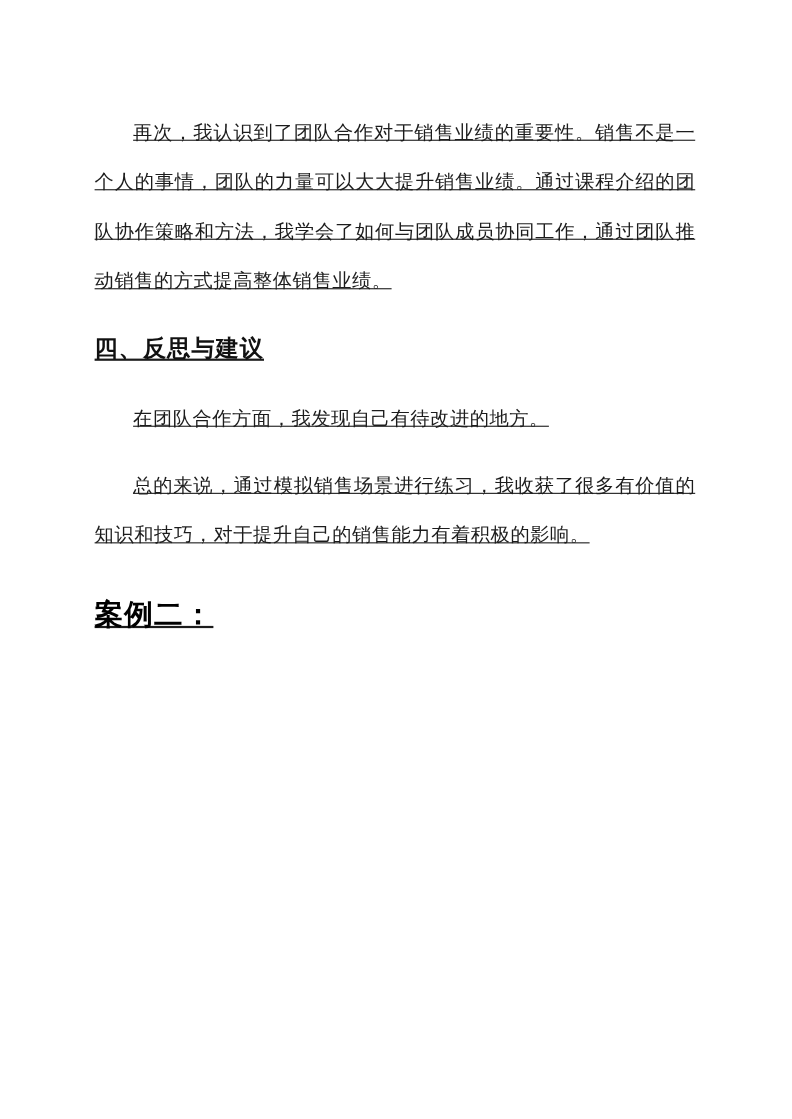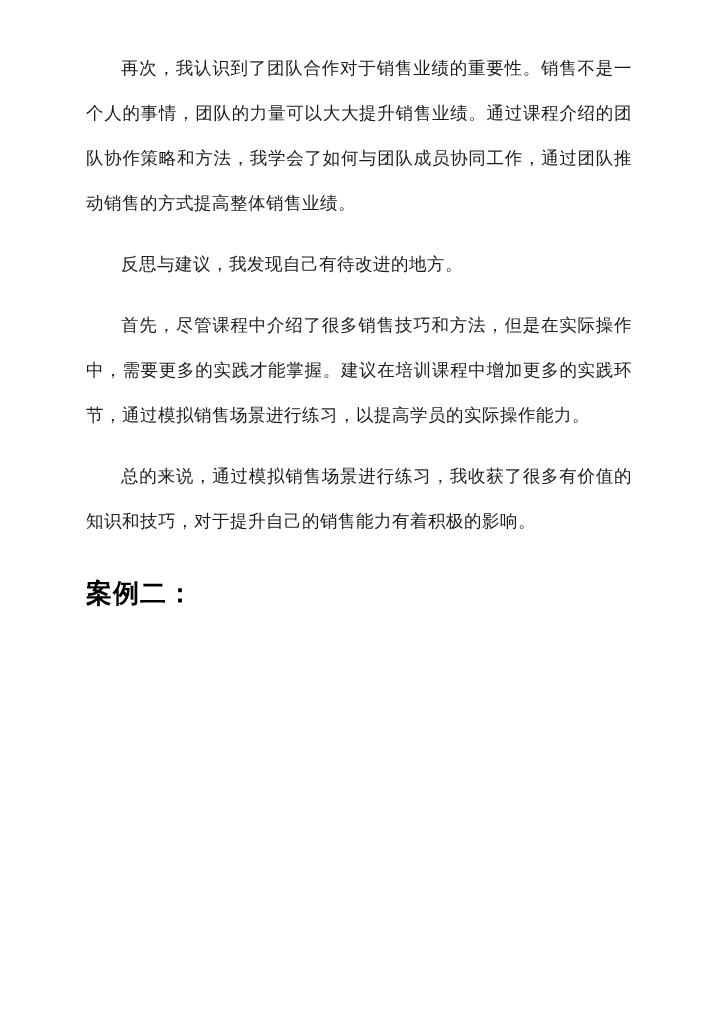--- a/index.html
+++ b/index.html
@@ -11,22 +11,23 @@
       width: 720px;
       height: 1017px;
       overflow: hidden;
       font-family: "Liberation Serif", "DejaVu Serif", serif;
       color: #1c1c1c;
     }
     .page {
       box-sizing: border-box;
       width: 720px;
       height: 1017px;
-      padding: 46px 88px 40px 86px;
+      padding: 98px 88px 40px 86px;
       background: #ffffff;
+      text-decoration: underline;
     }
     .para {
       font-size: 17.5px;
       line-height: 45px;
       text-align: justify;
       text-indent: 2em;
       margin: 0 0 16px 0;
       letter-spacing: 0.5px;
       word-break: break-all;
     }
@@ -49,23 +50,23 @@
       letter-spacing: 1px;
     }
   </style>
 </head>
 <body>
 
 <div class="page">
 
   <p class="para">再次，我认识到了团队合作对于销售业绩的重要性。销售不是一个人的事情，团队的力量可以大大提升销售业绩。通过课程介绍的团队协作策略和方法，我学会了如何与团队成员协同工作，通过团队推动销售的方式提高整体销售业绩。</p>
 
+  <h2 class="section-heading">四、反思与建议</h2>
 
-  <p class="para">反思与建议，我发现自己有待改进的地方。</p>
+  <p class="para">在团队合作方面，我发现自己有待改进的地方。</p>
 
-  <p class="para">首先，尽管课程中介绍了很多销售技巧和方法，但是在实际操作中，需要更多的实践才能掌握。建议在培训课程中增加更多的实践环节，通过模拟销售场景进行练习，以提高学员的实际操作能力。</p>
 
 
   <p class="para">总的来说，通过模拟销售场景进行练习，我收获了很多有价值的知识和技巧，对于提升自己的销售能力有着积极的影响。</p>
 
   <h1 class="big-heading">案例二：</h1>
 
 </div>
 
 </body></html>

